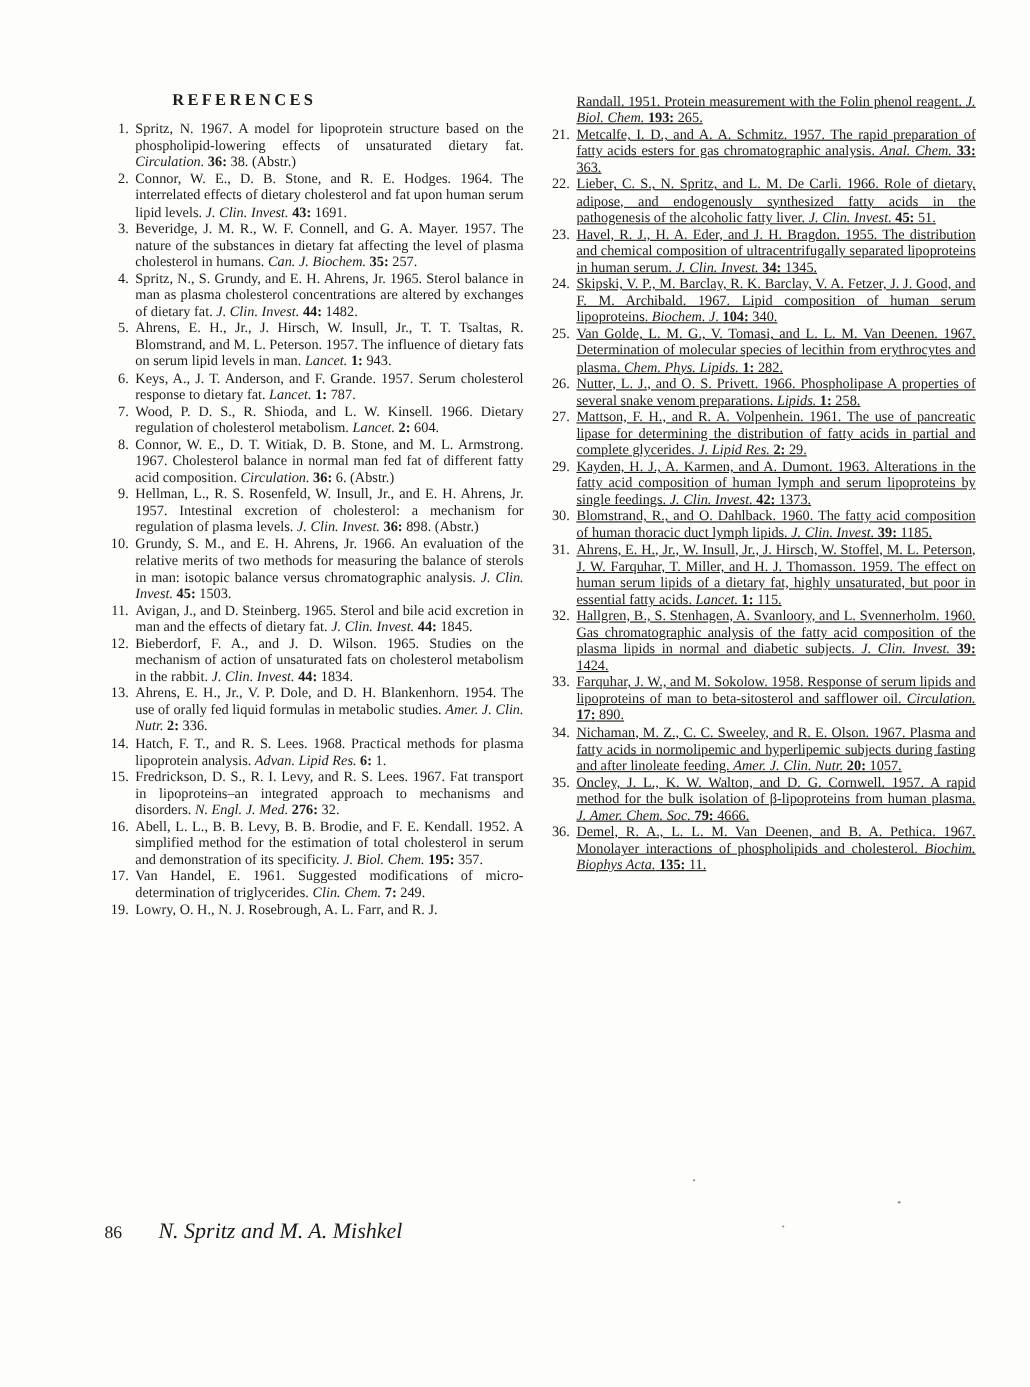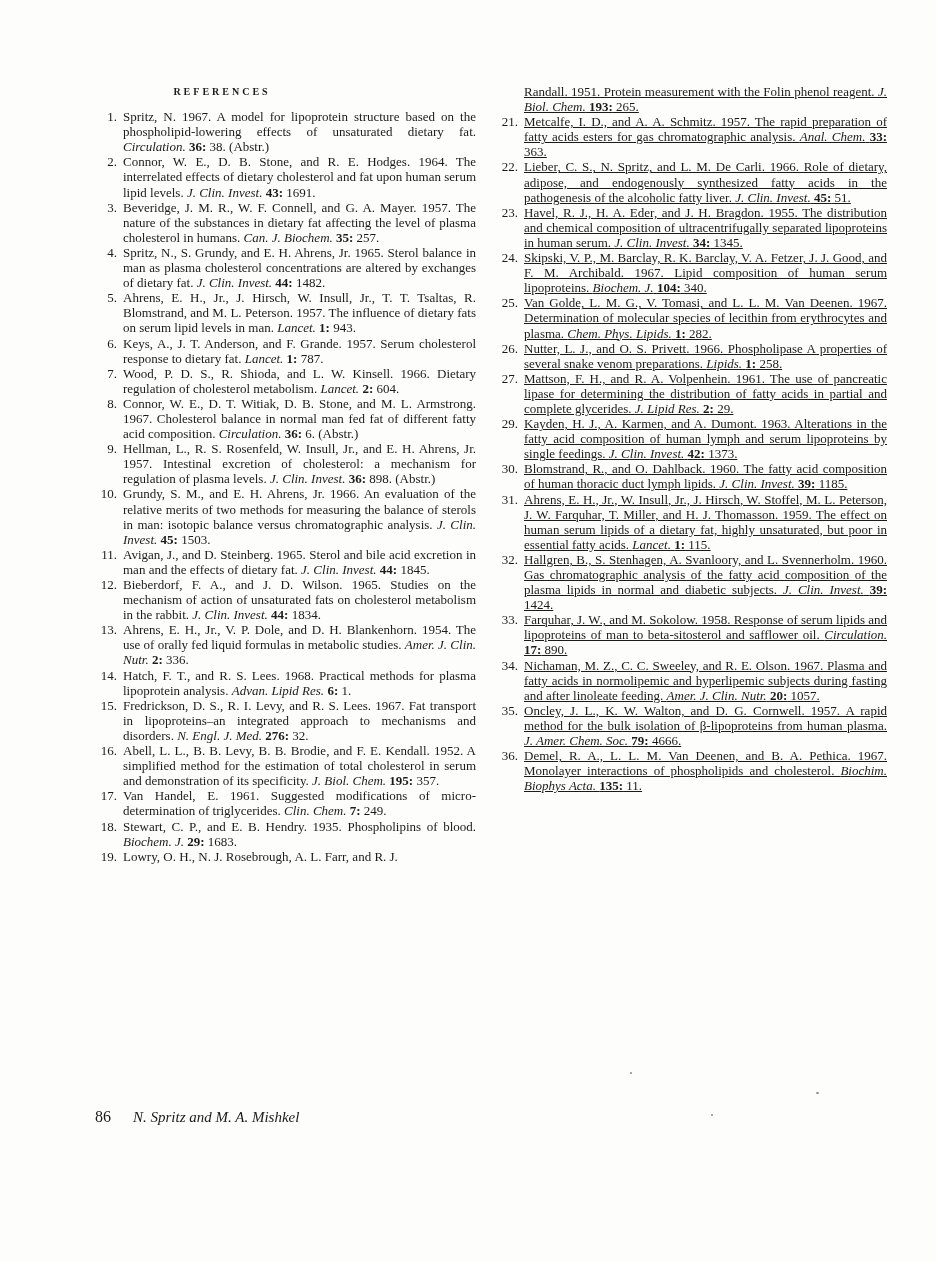--- a/index.html
+++ b/index.html
@@ -15,21 +15,21 @@
   .columns{
     position:absolute;top:84px;left:96px;
     display:flex;gap:21px;align-items:flex-start;
   }
   .col{font-size:13px;line-height:15.1px;}
   .col-left{width:380px;}
   .col-right{width:390px;text-decoration:underline;}
   .heading{
     width:252px;
     text-align:center;
-    font-size:10px;
+    font-size:15px;
     font-weight:bold;
     letter-spacing:3px;
     margin:0 0 10px 0;
   }
   .ref{
     position:relative;
     padding-left:27px;
     text-align:justify;
   }
   .ref .num{
@@ -40,23 +40,23 @@
   .seg-i{font-style:italic;}
   .seg-b{font-weight:bold;}
   .footer{
     position:absolute;top:1108px;left:95px;
     font-size:16px;
     white-space:nowrap;
   }
   .footer .pageno{display:inline-block;}
   .footer .running{
     display:inline-block;
-    margin-left:22px;
+    margin-left:33px;
     font-style:italic;
-    font-size:15px;
+    font-size:20px;
   }
   .speck{position:absolute;background:#8a8a8a;border-radius:50%;}
   .speck.s1{left:630px;top:1072px;width:2px;height:2px;}
   .speck.s2{left:816px;top:1092px;width:3px;height:2px;}
   .speck.s3{left:711px;top:1114px;width:2px;height:2px;}
 </style>
 </head>
 <body>
 
 <div class="page">
@@ -74,21 +74,20 @@
           <div class="ref"><span class="num">8.</span><span class="seg-r">Connor, W. E., D. T. Witiak, D. B. Stone, and M. L. Armstrong. 1967. Cholesterol balance in normal man fed fat of different fatty acid composition. </span><span class="seg-i">Circulation.</span><span class="seg-r"> </span><span class="seg-b">36:</span><span class="seg-r"> 6. (Abstr.)</span></div>
           <div class="ref"><span class="num">9.</span><span class="seg-r">Hellman, L., R. S. Rosenfeld, W. Insull, Jr., and E. H. Ahrens, Jr. 1957. Intestinal excretion of cholesterol: a mechanism for regulation of plasma levels. </span><span class="seg-i">J. Clin. Invest.</span><span class="seg-r"> </span><span class="seg-b">36:</span><span class="seg-r"> 898. (Abstr.)</span></div>
           <div class="ref"><span class="num">10.</span><span class="seg-r">Grundy, S. M., and E. H. Ahrens, Jr. 1966. An evaluation of the relative merits of two methods for measuring the balance of sterols in man: isotopic balance versus chromatographic analysis. </span><span class="seg-i">J. Clin. Invest.</span><span class="seg-r"> </span><span class="seg-b">45:</span><span class="seg-r"> 1503.</span></div>
           <div class="ref"><span class="num">11.</span><span class="seg-r">Avigan, J., and D. Steinberg. 1965. Sterol and bile acid excretion in man and the effects of dietary fat. </span><span class="seg-i">J. Clin. Invest.</span><span class="seg-r"> </span><span class="seg-b">44:</span><span class="seg-r"> 1845.</span></div>
           <div class="ref"><span class="num">12.</span><span class="seg-r">Bieberdorf, F. A., and J. D. Wilson. 1965. Studies on the mechanism of action of unsaturated fats on cholesterol metabolism in the rabbit. </span><span class="seg-i">J. Clin. Invest.</span><span class="seg-r"> </span><span class="seg-b">44:</span><span class="seg-r"> 1834.</span></div>
           <div class="ref"><span class="num">13.</span><span class="seg-r">Ahrens, E. H., Jr., V. P. Dole, and D. H. Blankenhorn. 1954. The use of orally fed liquid formulas in metabolic studies. </span><span class="seg-i">Amer. J. Clin. Nutr.</span><span class="seg-r"> </span><span class="seg-b">2:</span><span class="seg-r"> 336.</span></div>
           <div class="ref"><span class="num">14.</span><span class="seg-r">Hatch, F. T., and R. S. Lees. 1968. Practical methods for plasma lipoprotein analysis. </span><span class="seg-i">Advan. Lipid Res.</span><span class="seg-r"> </span><span class="seg-b">6:</span><span class="seg-r"> 1.</span></div>
           <div class="ref"><span class="num">15.</span><span class="seg-r">Fredrickson, D. S., R. I. Levy, and R. S. Lees. 1967. Fat transport in lipoproteins–an integrated approach to mechanisms and disorders. </span><span class="seg-i">N. Engl. J. Med.</span><span class="seg-r"> </span><span class="seg-b">276:</span><span class="seg-r"> 32.</span></div>
           <div class="ref"><span class="num">16.</span><span class="seg-r">Abell, L. L., B. B. Levy, B. B. Brodie, and F. E. Kendall. 1952. A simplified method for the estimation of total cholesterol in serum and demonstration of its specificity. </span><span class="seg-i">J. Biol. Chem.</span><span class="seg-r"> </span><span class="seg-b">195:</span><span class="seg-r"> 357.</span></div>
           <div class="ref"><span class="num">17.</span><span class="seg-r">Van Handel, E. 1961. Suggested modifications of micro-determination of triglycerides. </span><span class="seg-i">Clin. Chem.</span><span class="seg-r"> </span><span class="seg-b">7:</span><span class="seg-r"> 249.</span></div>
-          <div class="ref"><span class="num">18.</span><span class="seg-r">Stewart, C. P., and E. B. Hendry. 1935. Phospholipins of blood. </span><span class="seg-i">Biochem. J.</span><span class="seg-r"> </span><span class="seg-b">29:</span><span class="seg-r"> 1683.</span></div>
           <div class="ref"><span class="num">19.</span><span class="seg-r">Lowry, O. H., N. J. Rosebrough, A. L. Farr, and R. J.</span></div>
         </div>
     </div>
     <div class="col col-right">
       <div id="right-refs">
           <div class="ref"><span class="seg-r">Randall. 1951. Protein measurement with the Folin phenol reagent. </span><span class="seg-i">J. Biol. Chem.</span><span class="seg-r"> </span><span class="seg-b">193:</span><span class="seg-r"> 265.</span></div>
           <div class="ref"><span class="num">21.</span><span class="seg-r">Metcalfe, I. D., and A. A. Schmitz. 1957. The rapid preparation of fatty acids esters for gas chromatographic analysis. </span><span class="seg-i">Anal. Chem.</span><span class="seg-r"> </span><span class="seg-b">33:</span><span class="seg-r"> 363.</span></div>
           <div class="ref"><span class="num">22.</span><span class="seg-r">Lieber, C. S., N. Spritz, and L. M. De Carli. 1966. Role of dietary, adipose, and endogenously synthesized fatty acids in the pathogenesis of the alcoholic fatty liver. </span><span class="seg-i">J. Clin. Invest.</span><span class="seg-r"> </span><span class="seg-b">45:</span><span class="seg-r"> 51.</span></div>
           <div class="ref"><span class="num">23.</span><span class="seg-r">Havel, R. J., H. A. Eder, and J. H. Bragdon. 1955. The distribution and chemical composition of ultracentrifugally separated lipoproteins in human serum. </span><span class="seg-i">J. Clin. Invest.</span><span class="seg-r"> </span><span class="seg-b">34:</span><span class="seg-r"> 1345.</span></div>
           <div class="ref"><span class="num">24.</span><span class="seg-r">Skipski, V. P., M. Barclay, R. K. Barclay, V. A. Fetzer, J. J. Good, and F. M. Archibald. 1967. Lipid composition of human serum lipoproteins. </span><span class="seg-i">Biochem. J.</span><span class="seg-r"> </span><span class="seg-b">104:</span><span class="seg-r"> 340.</span></div>

